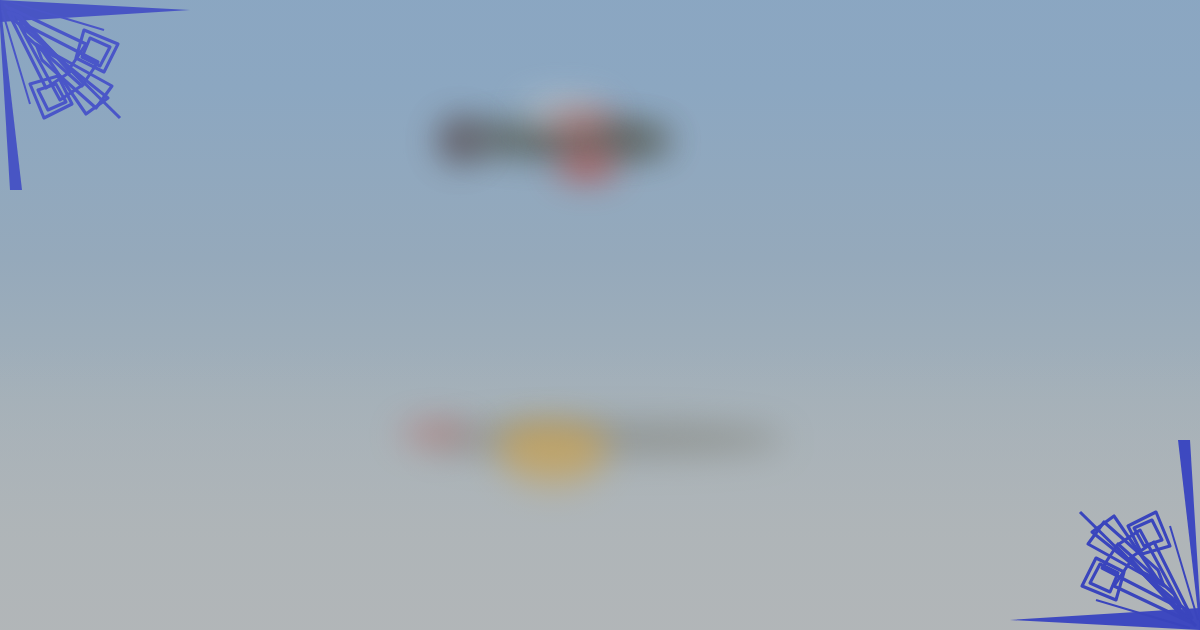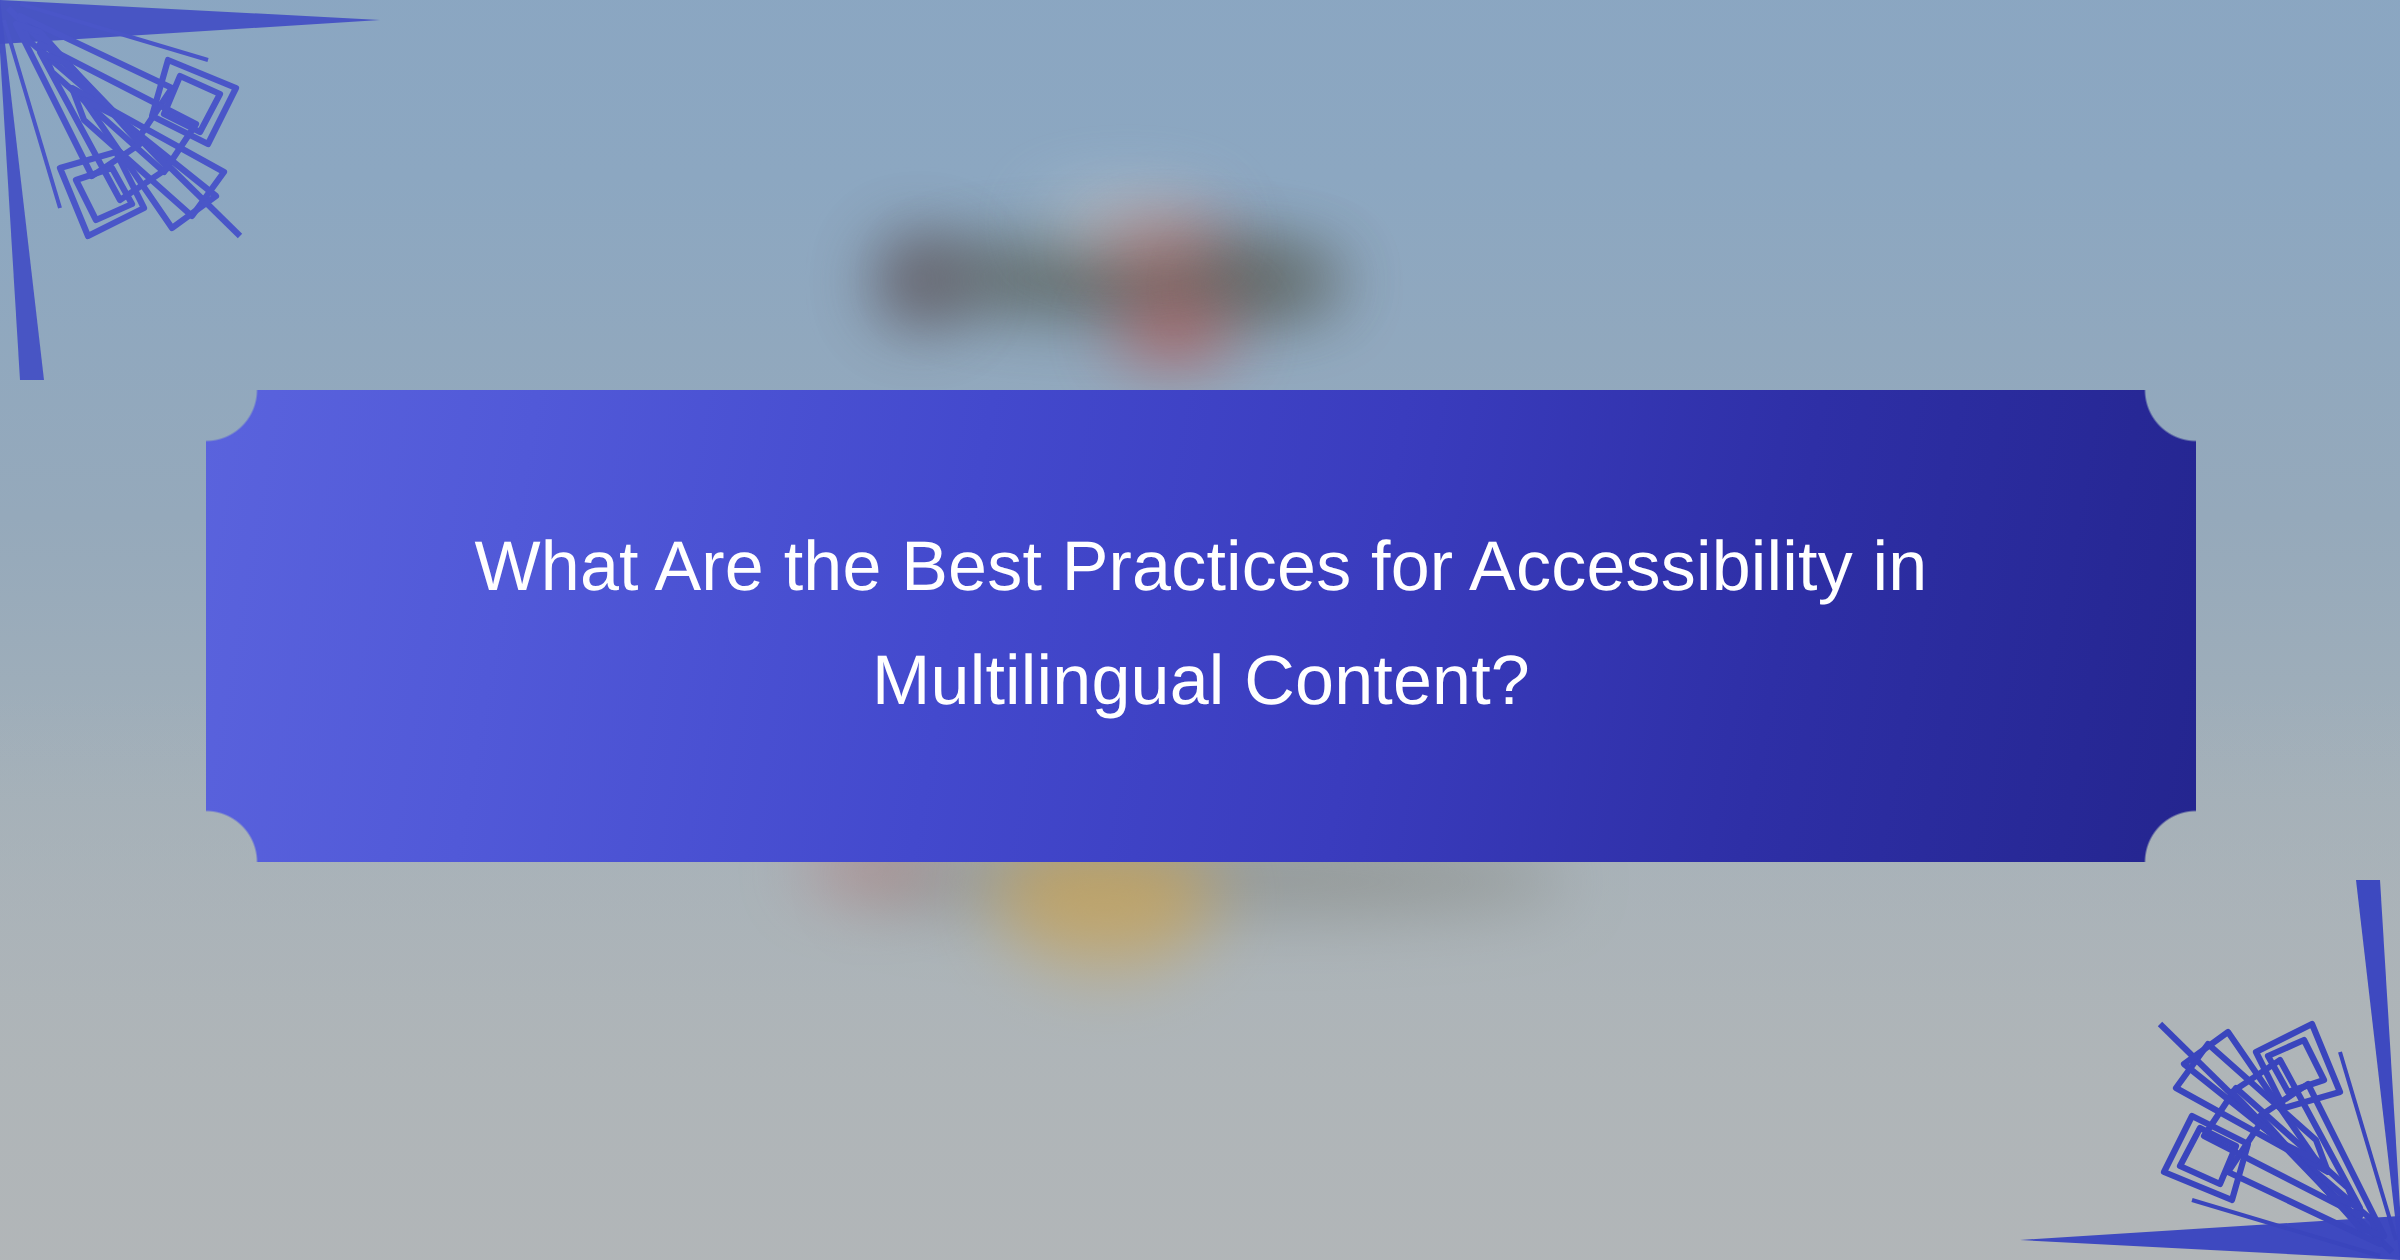--- a/index.html
+++ b/index.html
@@ -223,17 +223,14 @@
       <path d="M8 12 L46 88 L70 72 L20 16 Z"></path>
       <path d="M20 26 L60 100 L84 84 L34 32 Z"></path>
       <path d="M42 50 L86 114 L108 98 L58 58 Z"></path>
       <path d="M30 84 L58 76 L72 104 L44 118 Z"></path>
       <path d="M38 90 L56 84 L66 102 L48 110 Z"></path>
       <path d="M2 10 L30 104" stroke-width="2"></path>
       <path d="M10 2 L104 30" stroke-width="2"></path>
     </g>
   </svg>
 
-  <div class="title-banner">
-    <h1 class="title-text">What Are the Best Practices for Accessibility in Multilingual Content?</h1>
-  </div>
 
 </div>
 
 </body></html>

